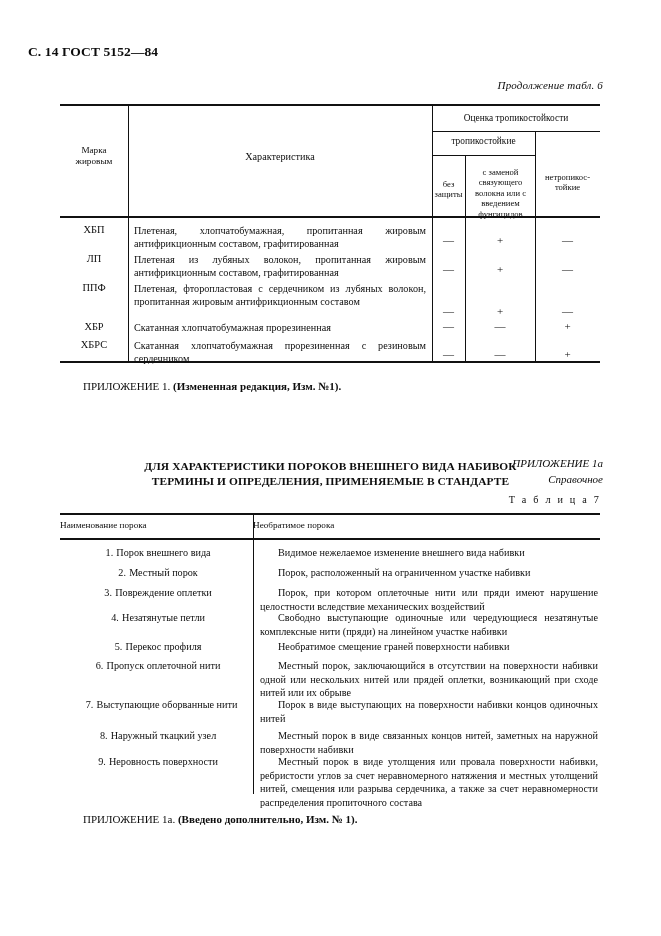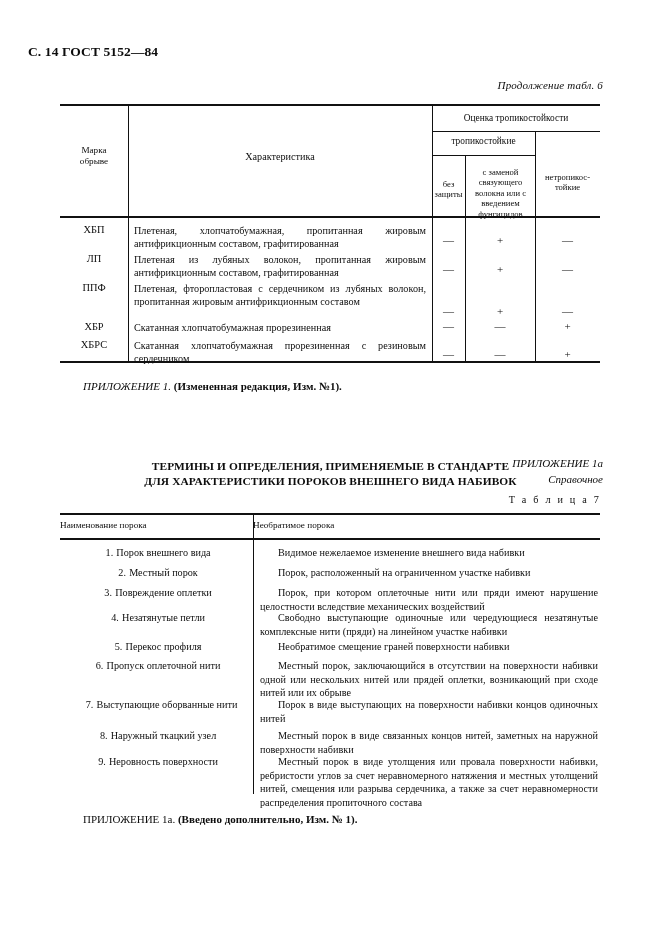--- a/index.html
+++ b/index.html
@@ -116,21 +116,21 @@
   .t6-c1 { left: 432px; width: 33px; }
   .t6-c2 { left: 465px; width: 70px; }
   .t6-c3 { left: 535px; width: 65px; }
 
   
   .note-prilozh1 {
     position: absolute;
     left: 83px; top: 380px;
     font-size: 11px;
   }
-  .note-prilozh1 .ital { font-style: italic; }
+  .note-prilozh1 .ital { }
   .note-prilozh1 .bold { font-weight: bold; }
 
   .prilozh-1a {
     position: absolute;
     right: 58px; top: 424px;
     text-align: right;
     font-size: 11px;
     font-style: italic;
     line-height: 1.45;
     margin-top: 32px;
@@ -217,21 +217,21 @@
   <div class="t6-rule-bottom"></div>
   <div class="t6-rule-a"></div>
   <div class="t6-rule-b"></div>
   <div class="vr t6-v1"></div>
   <div class="vr t6-v2"></div>
   <div class="vr t6-v3"></div>
   <div class="vr t6-v4"></div>
 
   <div class="t6-head-cell t6-h-marka">
     <span>Марка</span><br>
-    <span>обрыве</span>
+    <span>жировым</span>
   </div>
   <div class="t6-head-cell t6-h-char">Характеристика</div>
   <div class="t6-head-cell t6-h-otsen">Оценка тропикостойкости</div>
   <div class="t6-head-cell t6-h-trop">тропикостойкие</div>
   <div class="t6-head-cell t6-h-bez">
     <span>без</span><br>
     <span>защиты</span>
   </div>
   <div class="t6-head-cell t6-h-zam">с заменой связующего волокна или с введением фунгицидов</div>
   <div class="t6-head-cell t6-h-netrop">
@@ -273,22 +273,22 @@
     <span class="ital">ПРИЛОЖЕНИЕ 1.</span>
     <span class="bold">(Измененная редакция, Изм. №1).</span>
   </div>
 
   <div class="prilozh-1a">
     <div>ПРИЛОЖЕНИЕ 1а</div>
     <div>Справочное</div>
   </div>
 
   <div class="section-title">
+    <div>ДЛЯ ХАРАКТЕРИСТИКИ ПОРОКОВ ВНЕШНЕГО ВИДА НАБИВОК</div>
     <div>ТЕРМИНЫ И ОПРЕДЕЛЕНИЯ, ПРИМЕНЯЕМЫЕ В СТАНДАРТЕ</div>
-    <div>ДЛЯ ХАРАКТЕРИСТИКИ ПОРОКОВ ВНЕШНЕГО ВИДА НАБИВОК</div>
   </div>
 
   <div class="tbl7-label">Т а б л и ц а    7</div>
 
   <div class="t7-rule-top"></div>
   <div class="t7-rule-headsep"></div>
   <div class="vr t7-v1"></div>
 
   <div class="t7-h t7-h-name">Наименование порока</div>
   <div class="t7-h t7-h-def">Необратимое порока</div>

